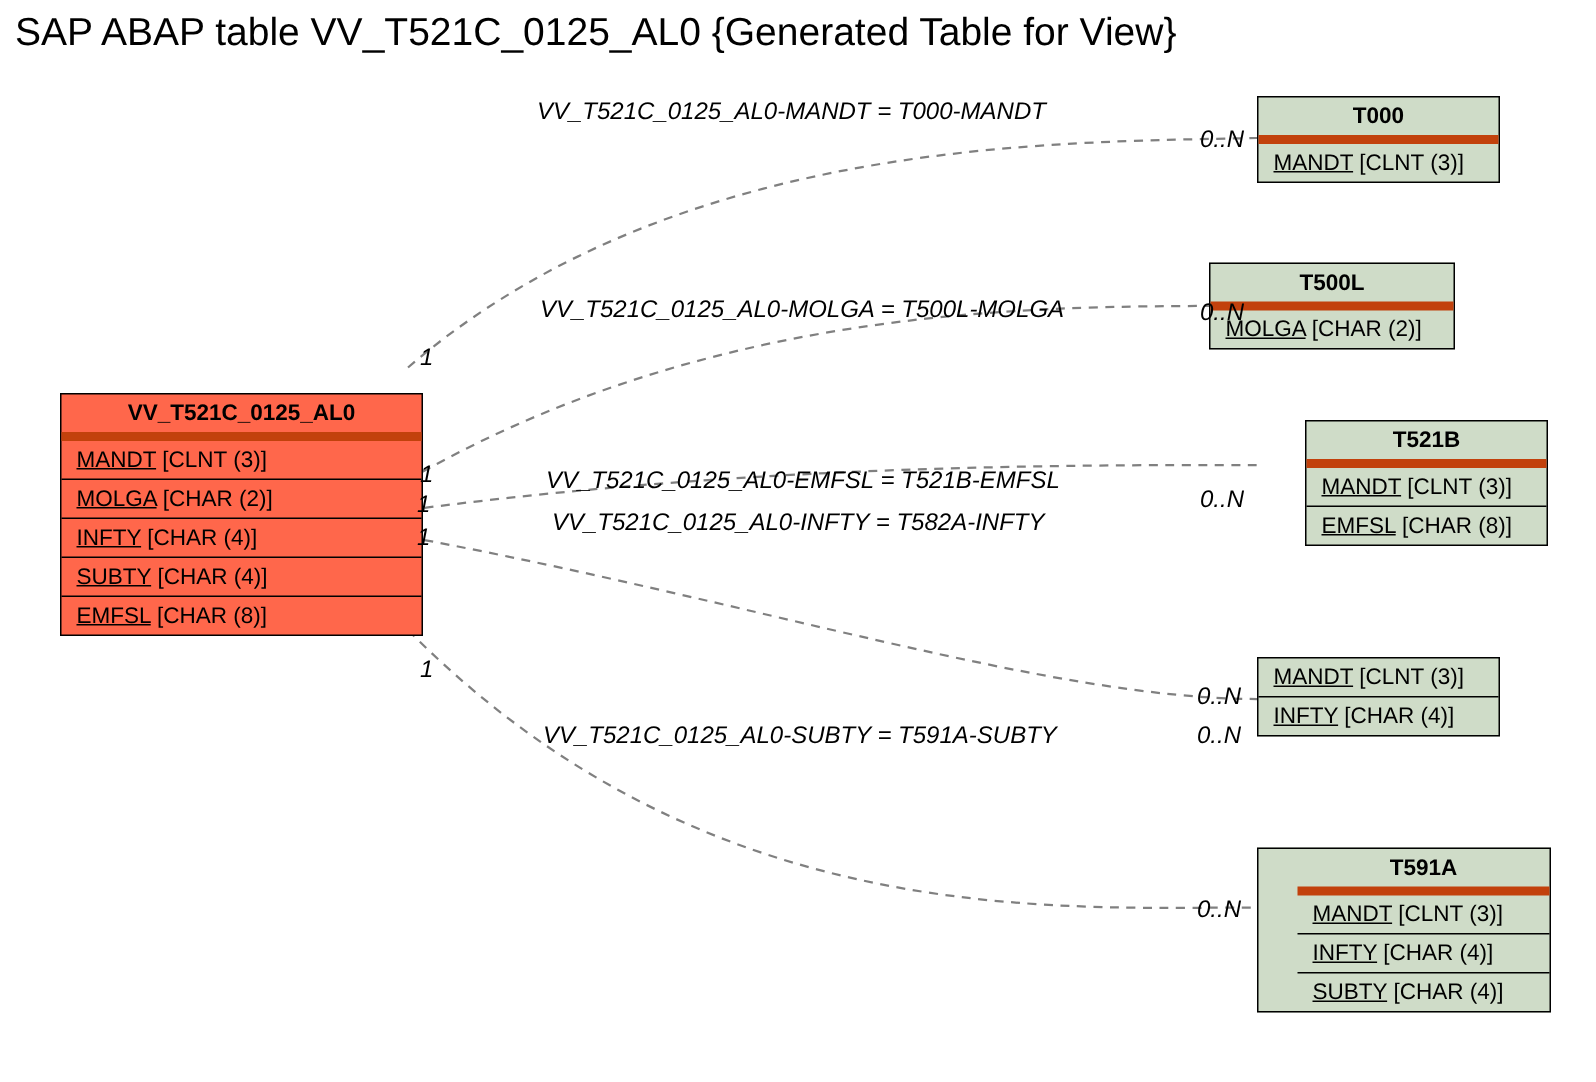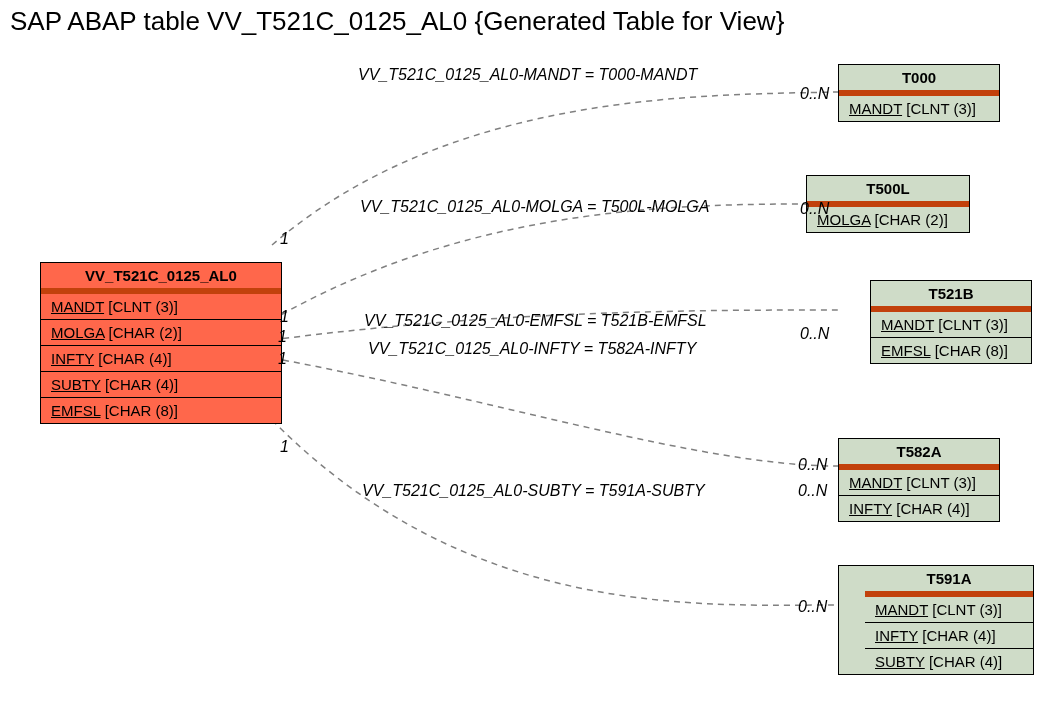--- a/index.html
+++ b/index.html
@@ -47,21 +47,20 @@
       <div class="entity ref" style="left: 806px; top: 175px; width: 162px;">
         <div class="header">T500L</div>
         <div class="row"><span class="key">MOLGA</span> <span>[CHAR (2)]</span></div>
       </div>
       <div class="entity ref" style="left: 838px; top: 280px; width: 160px; margin-left: 32px;">
         <div class="header">T521B</div>
         <div class="row"><span class="key">MANDT</span> <span>[CLNT (3)]</span></div>
         <div class="row"><span class="key">EMFSL</span> <span>[CHAR (8)]</span></div>
       </div>
       <div class="entity ref" style="left: 838px; top: 438px; width: 160px;">
-        <div class="header">T582A</div>
         <div class="row"><span class="key">MANDT</span> <span>[CLNT (3)]</span></div>
         <div class="row"><span class="key">INFTY</span> <span>[CHAR (4)]</span></div>
       </div>
       <div class="entity ref" style="left: 838px; top: 565px; width: 168px; padding-left: 26px;">
         <div class="header">T591A</div>
         <div class="row"><span class="key">MANDT</span> <span>[CLNT (3)]</span></div>
         <div class="row"><span class="key">INFTY</span> <span>[CHAR (4)]</span></div>
         <div class="row"><span class="key">SUBTY</span> <span>[CHAR (4)]</span></div>
       </div>
     </div>

